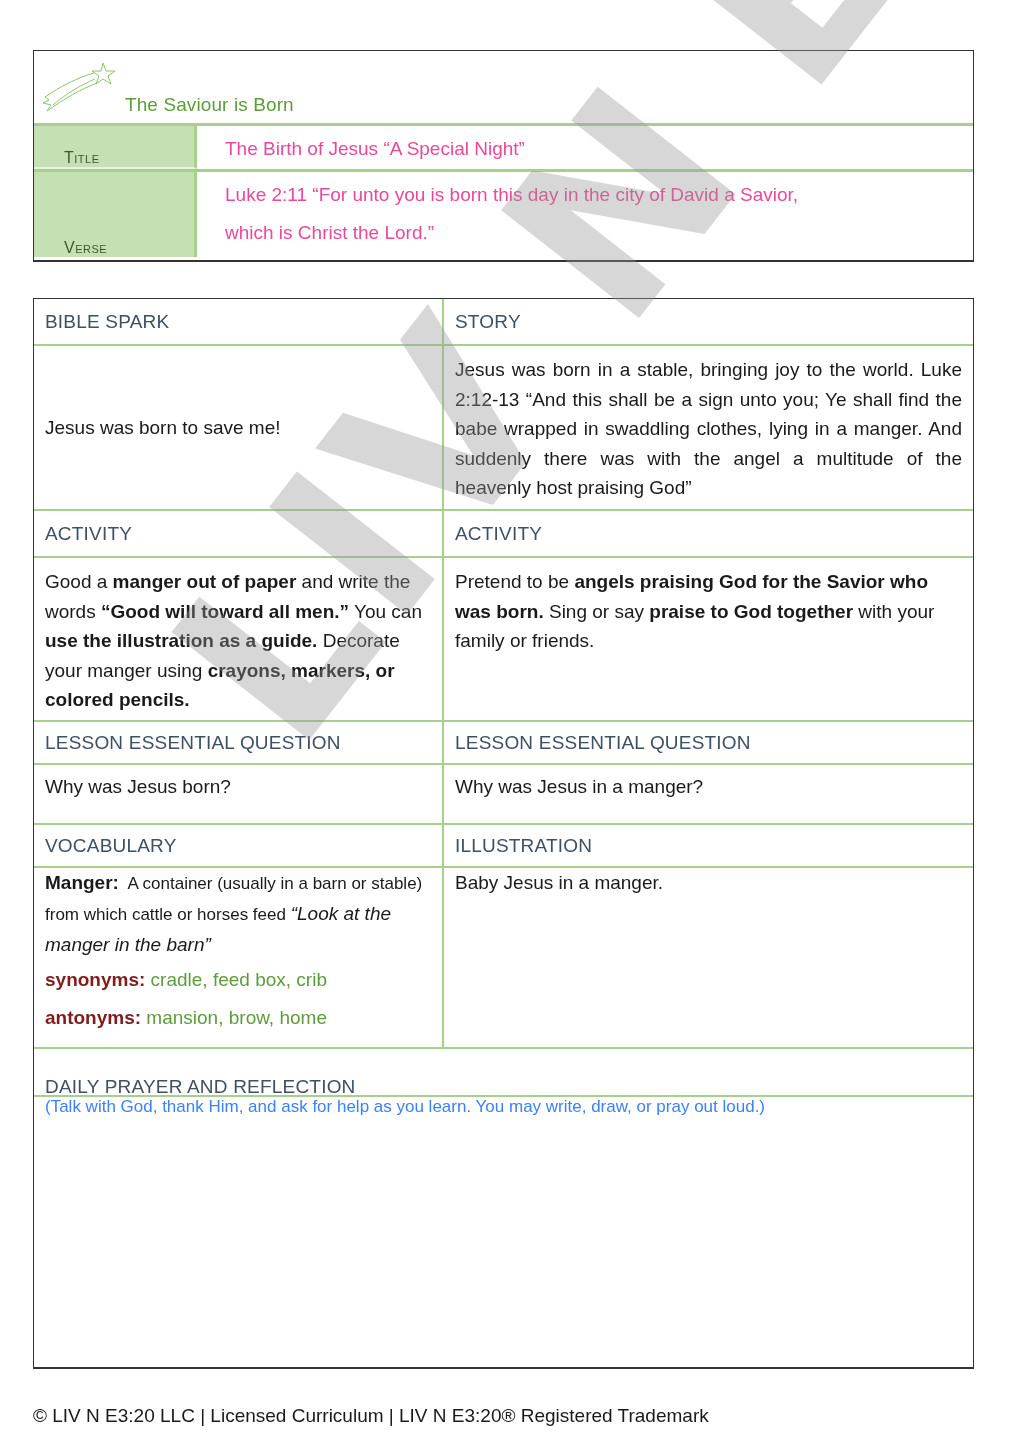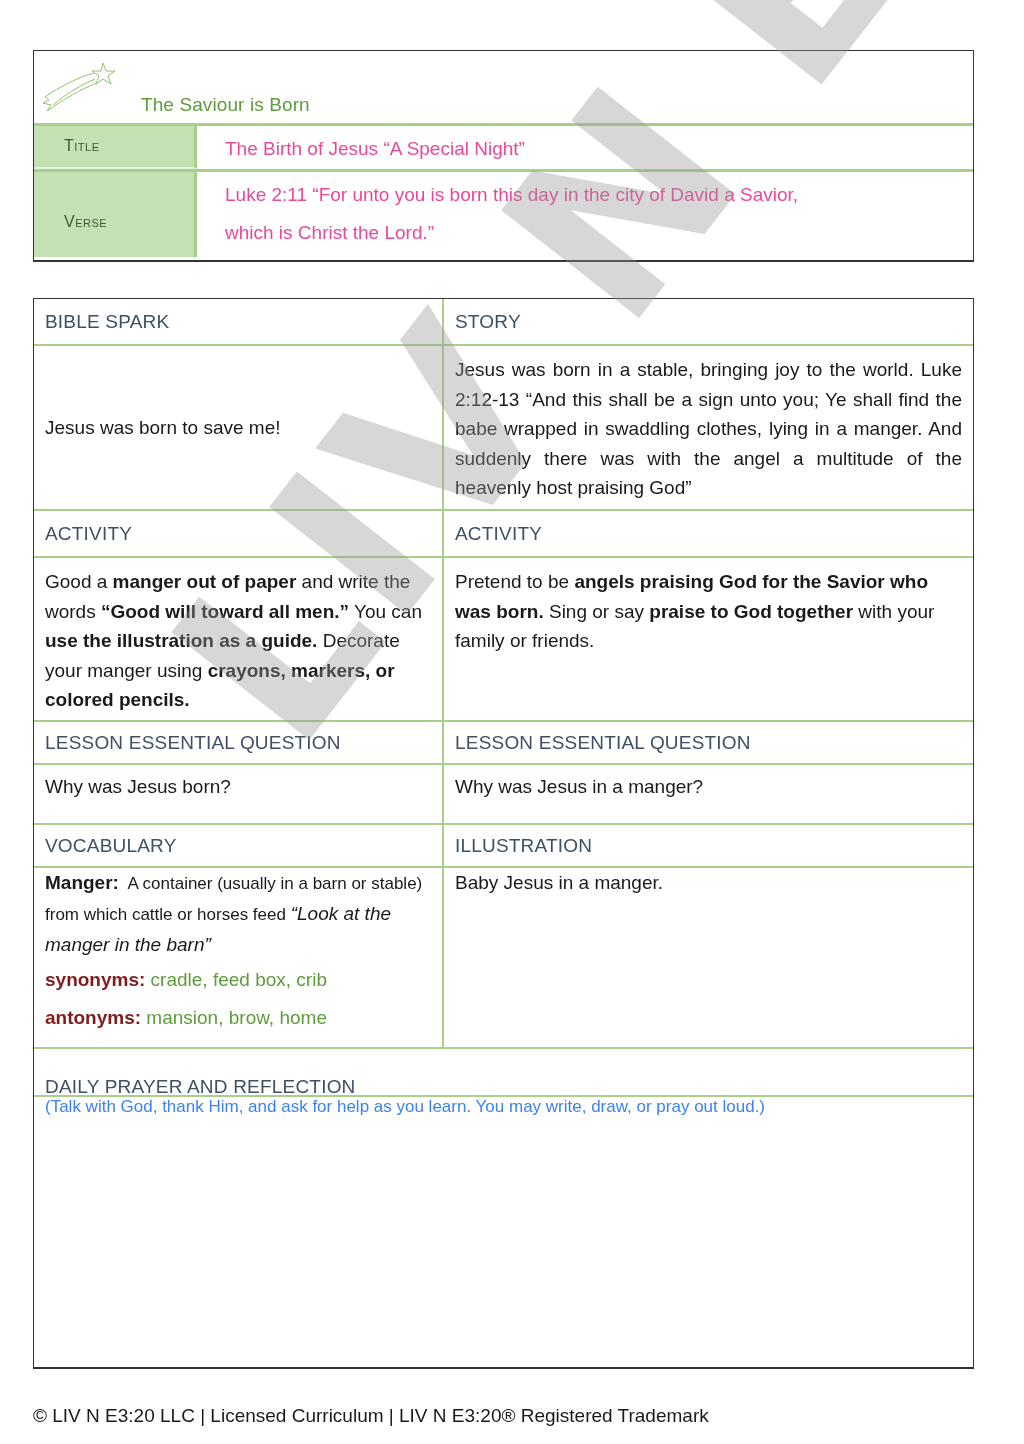--- a/index.html
+++ b/index.html
@@ -7,37 +7,37 @@
     body { position: relative; font-family: "Liberation Sans", sans-serif; color: #1a1a1a; }
 
     
     .header-card {
       position: absolute; left: 33px; top: 50px; width: 941px; height: 212px;
       border: 1.5px solid #333; border-bottom: 2px solid #333; background: #fff;
     }
     .header-top { position: relative; height: 75px; border-bottom: 3px solid #a8d08d; }
     .star-icon { position: absolute; left: 5px; top: 8px; width: 82px; height: 56px; }
     .lesson-heading {
-      position: absolute; left: 107px; top: 43px; font-size: 19px; color: #5e9c3b;
+      position: absolute; left: 91px; top: 43px; font-size: 19px; color: #5e9c3b;
       letter-spacing: 0.1px;
     }
     .hdr-row { display: flex; border-bottom: 3px solid #a8d08d; }
     .hdr-row:last-child { border-bottom: 3px solid #a8d08d; }
     .hdr-label {
       width: 163px; background: #c5e0b3; color: #3d5a2b; font-size: 16px;
-      padding-left: 30px; display: flex; align-items: flex-end; padding-bottom: 12px;
+      padding-left: 30px; display: flex; align-items: flex-end; padding-bottom: 0;
       font-variant: small-caps; letter-spacing: 0.5px;
       border-right: 3px solid #a8d08d;
     }
     .hdr-value { flex: 1; font-size: 19px; color: #ec4899; padding-left: 28px; }
     .row-title { height: 46px; }
     .row-title .hdr-label { border-bottom: 2px solid #e6f1de; }
     .row-title .hdr-value { padding-top: 12px; }
     .row-verse { height: 85px; border-bottom: none !important; }
-    .row-verse .hdr-label { padding-bottom: 26px; }
+    .row-verse .hdr-label { }
     .row-verse .hdr-value { line-height: 38px; padding-top: 4px; }
 
     
     .main-table {
       position: absolute; left: 33px; top: 298px; width: 941px; height: 1071px;
       border: 1.5px solid #333; border-bottom: 2px solid #333; background: #fff;
     }
     .grid-row { display: flex; border-bottom: 2.5px solid #a8d08d; }
     .cell { padding: 0 11px; }
     .cell.left { width: 410px; border-right: 2.5px solid #a8d08d; }

